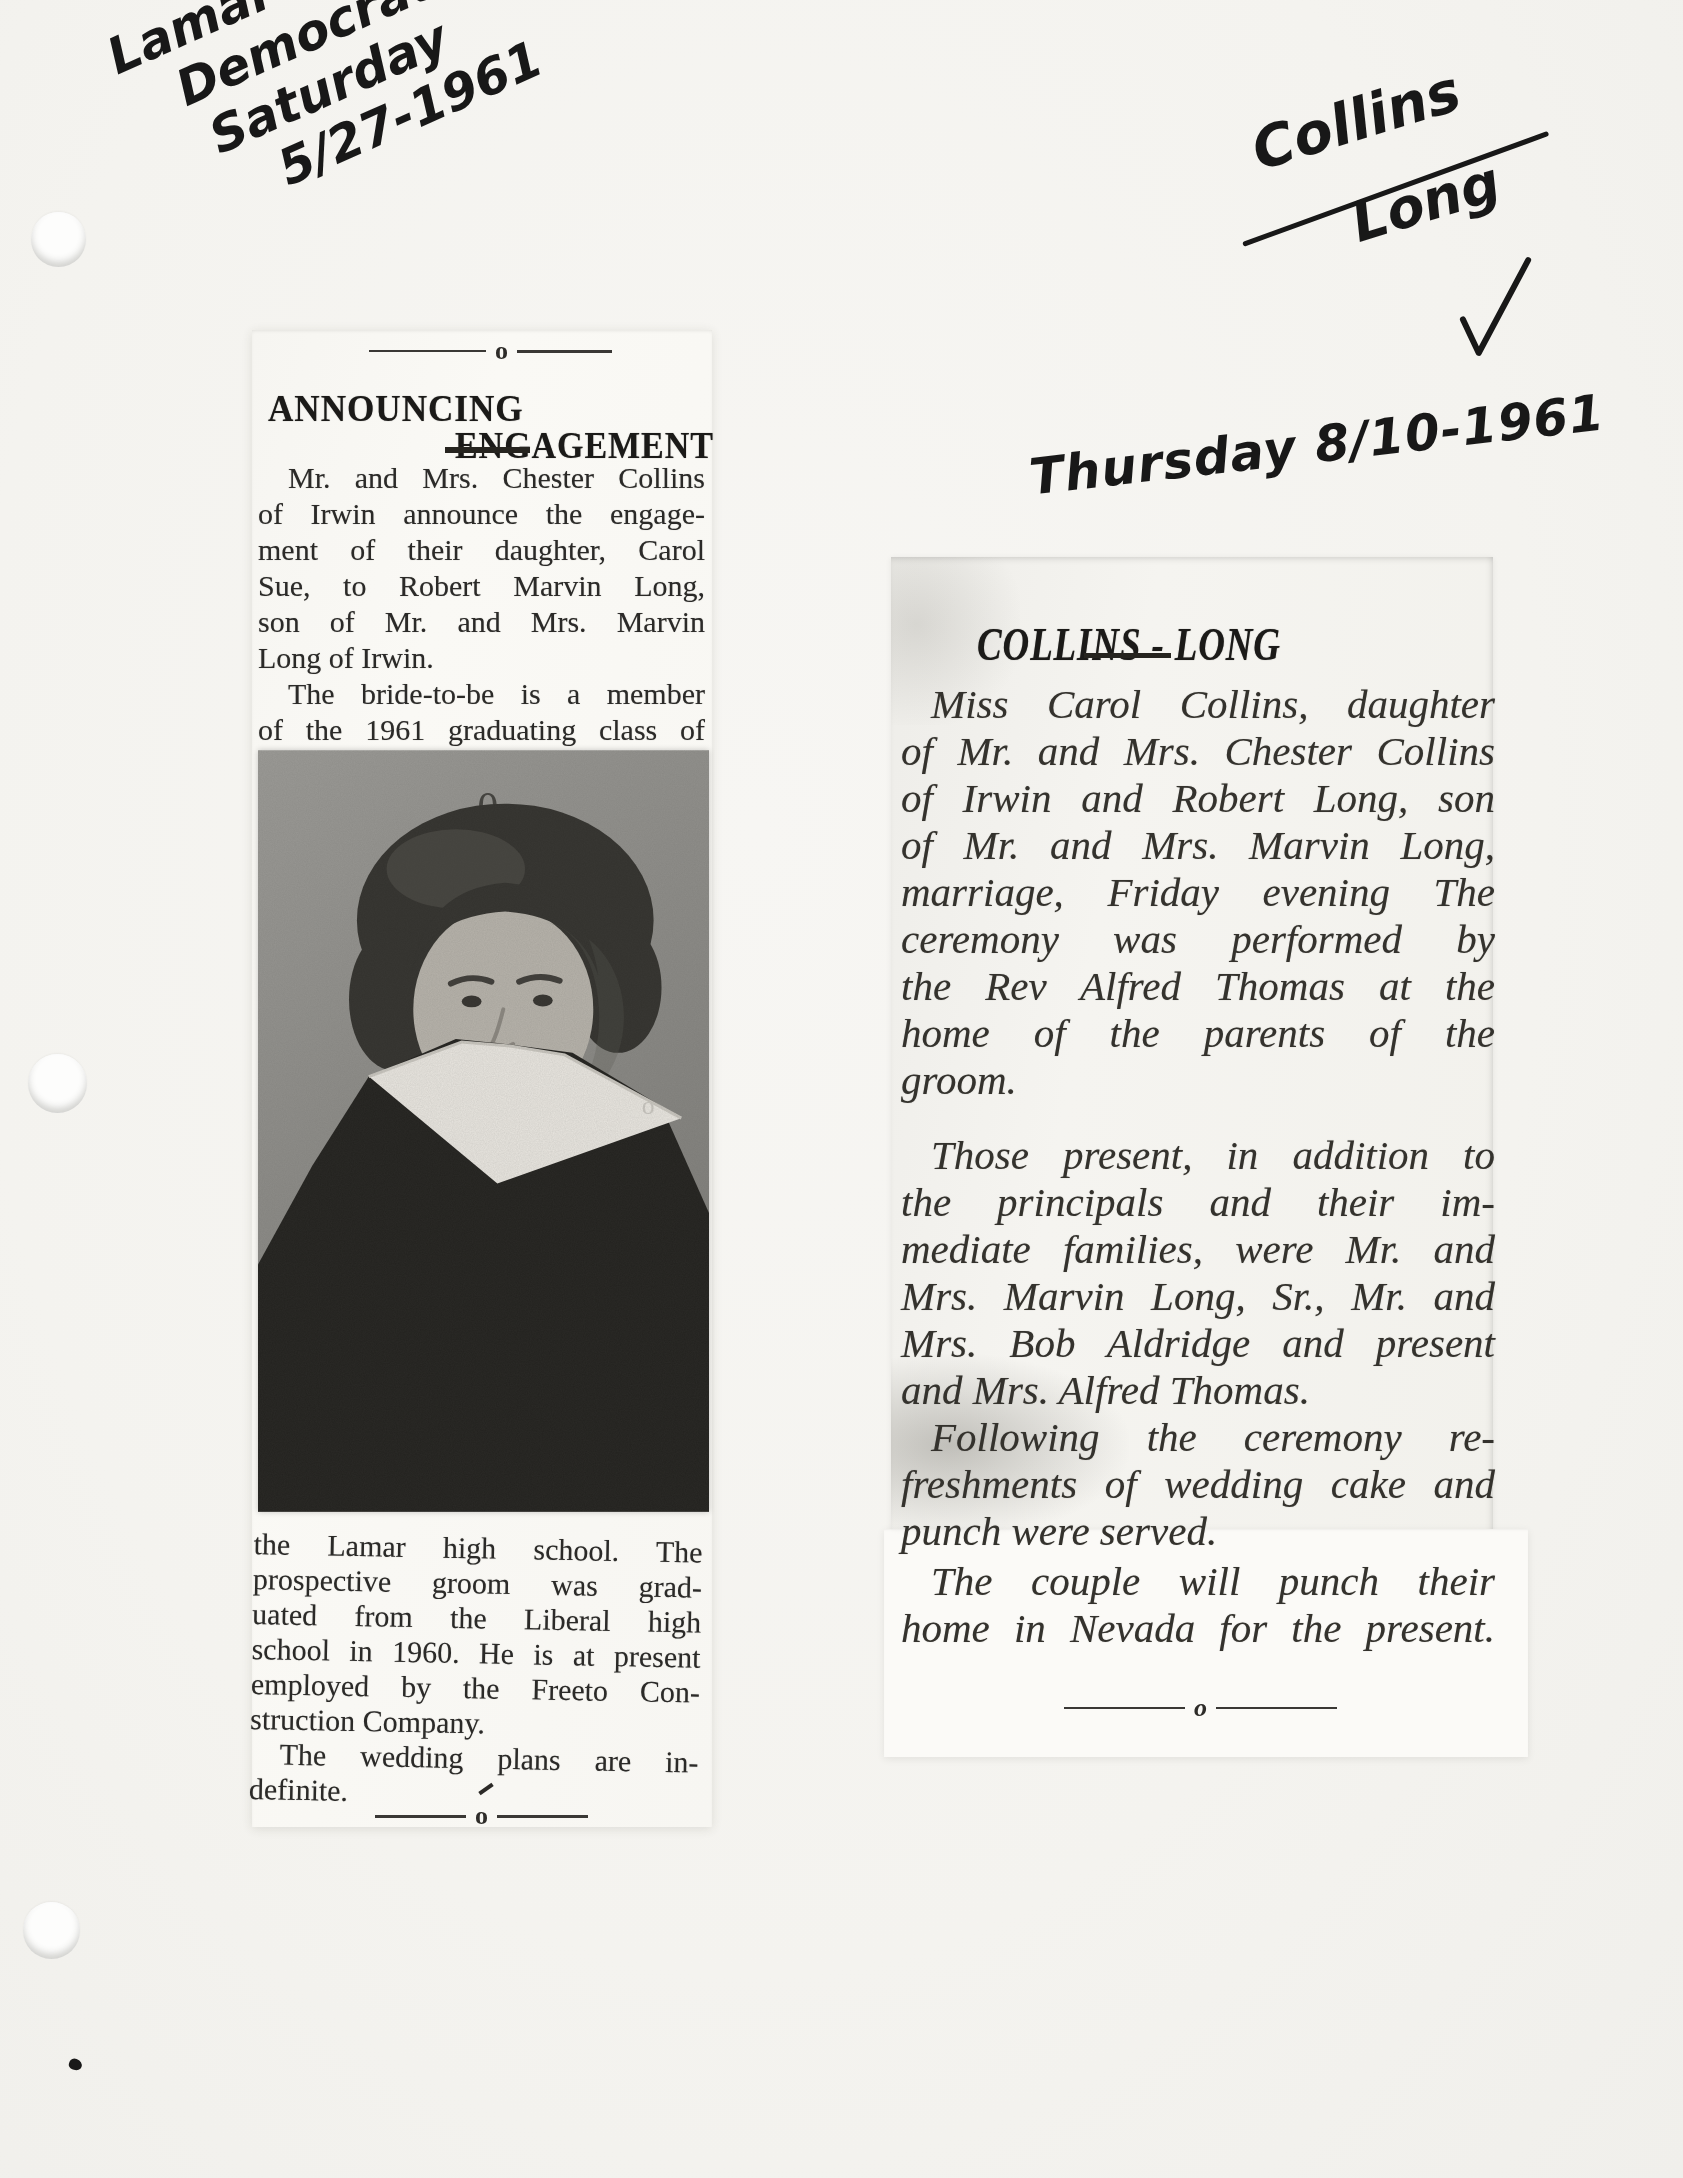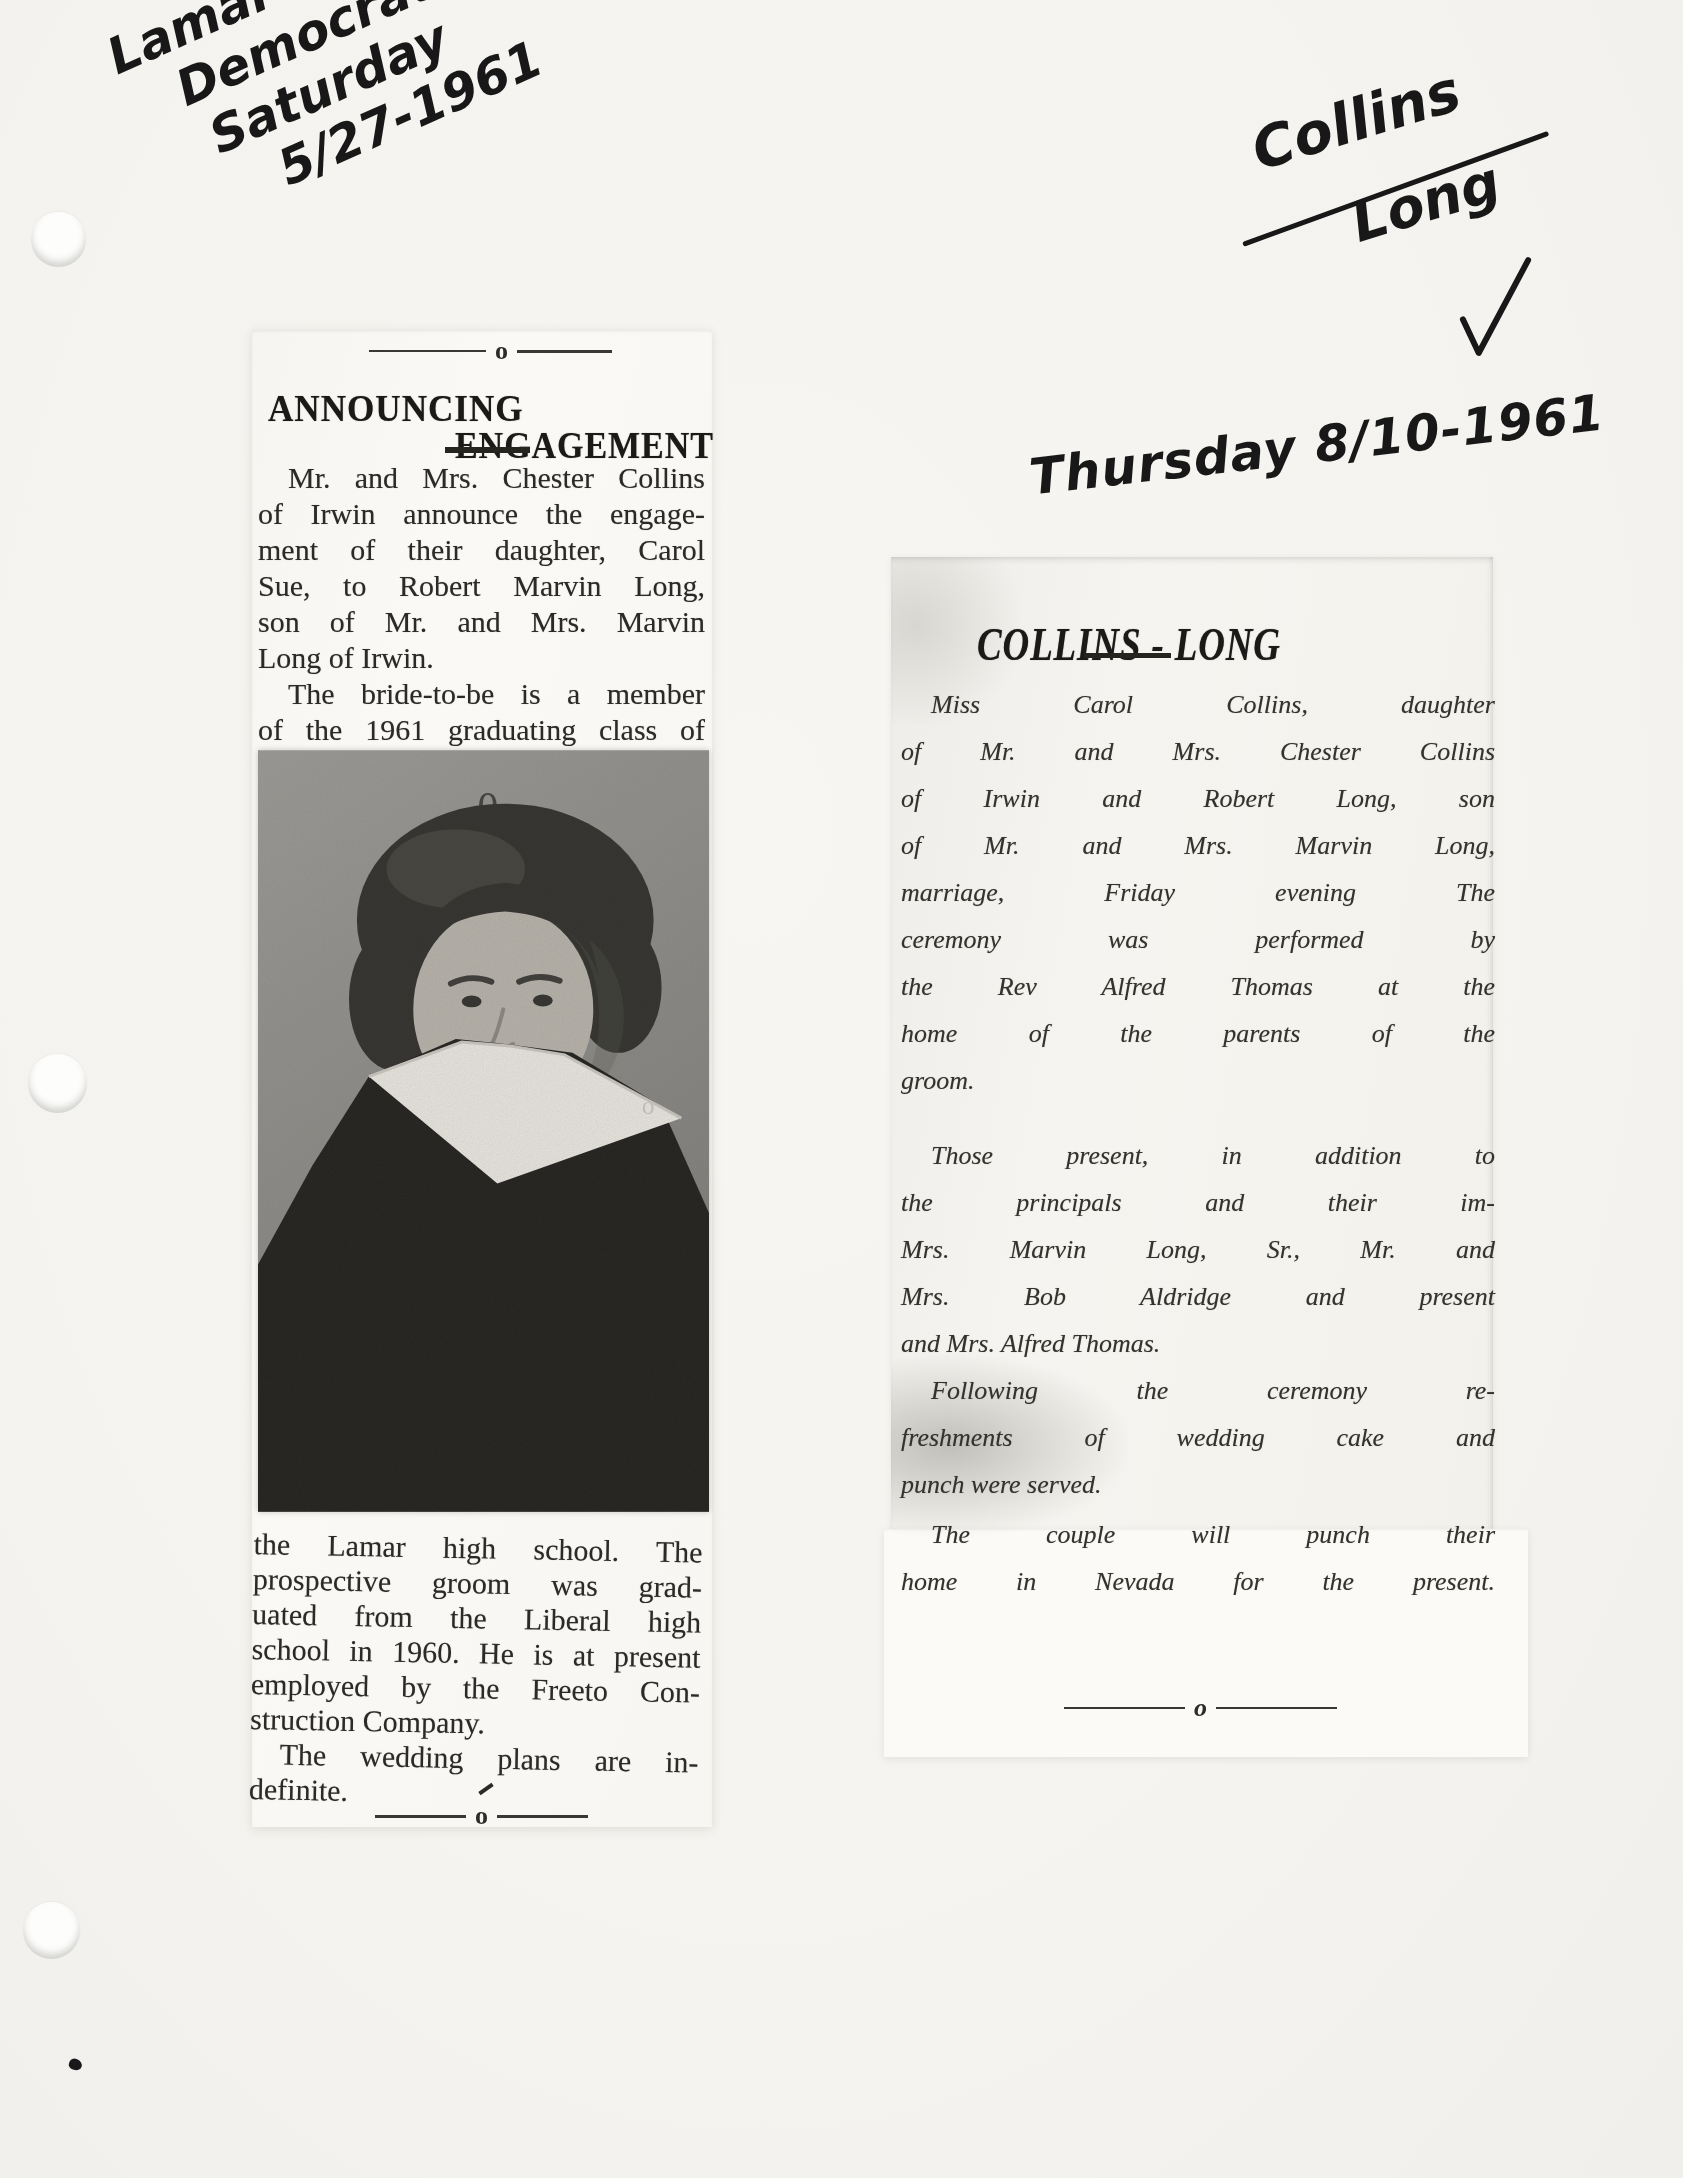--- a/index.html
+++ b/index.html
@@ -51,21 +51,21 @@
   .rc-h{left:0;top:30px;width:490px;text-align:center;font-size:42px;letter-spacing:1px;
     transform:scaleX(.88) scaleY(1.08);transform-origin:center top;}
   .hrule{position:absolute;background:#26241f;}
   .lc-rule{left:193px;top:117px;width:85px;height:6px;}
   .rc-rule{left:200px;top:99px;width:87px;height:5px;}
   
   .body{position:absolute;color:var(--ink);text-shadow:0 0 1px rgba(40,40,38,.35);}
   .lc-body-top{left:6px;top:130px;width:447px;font-size:30px;line-height:36px;}
   .lc-body-bottom{left:2px;top:1196px;width:449px;font-size:30px;line-height:35px;
     transform:rotate(1.1deg);transform-origin:left top;}
-  .rc-body{left:17px;top:127px;width:594px;font-size:26px;line-height:47px;color:#34322d;}
+  .rc-body{left:17px;top:127px;width:594px;font-size:41px;line-height:47px;color:#34322d;}
   .para .line{text-align:justify;text-align-last:justify;}
   .para .line:last-child{text-align-last:left;}
   .para.full-last .line:last-child{text-align-last:justify;}
   .para .line:first-child{text-indent:30px;}
   .para.no-indent .line:first-child{text-indent:0;}
   .rc-body .para.p2{margin-top:28px;}
   .rc-body .para.p4{margin-top:3px;}
   
   .orn{position:absolute;display:flex;align-items:center;gap:9px;color:#2e2c29;}
   .dash{height:3px;background:#3a3835;}
@@ -215,20 +215,21 @@
           <div class="line">of Mr. and Mrs. Marvin Long,</div>
           <div class="line">marriage, Friday evening The</div>
           <div class="line">ceremony was performed by</div>
           <div class="line">the Rev Alfred Thomas at the</div>
           <div class="line">home of the parents of the</div>
           <div class="line">groom.</div>
         </div>
       <div class="para p2">
           <div class="line">Those present, in addition to</div>
           <div class="line">the principals and their im-</div>
+          <div class="line">mediate families, were Mr. and</div>
           <div class="line">Mrs. Marvin Long, Sr., Mr. and</div>
           <div class="line">Mrs. Bob Aldridge and present</div>
           <div class="line">and Mrs. Alfred Thomas.</div>
         </div>
       <div class="para">
           <div class="line">Following the ceremony re-</div>
           <div class="line">freshments of wedding cake and</div>
           <div class="line">punch were served.</div>
         </div>
       <div class="para p4 full-last">

